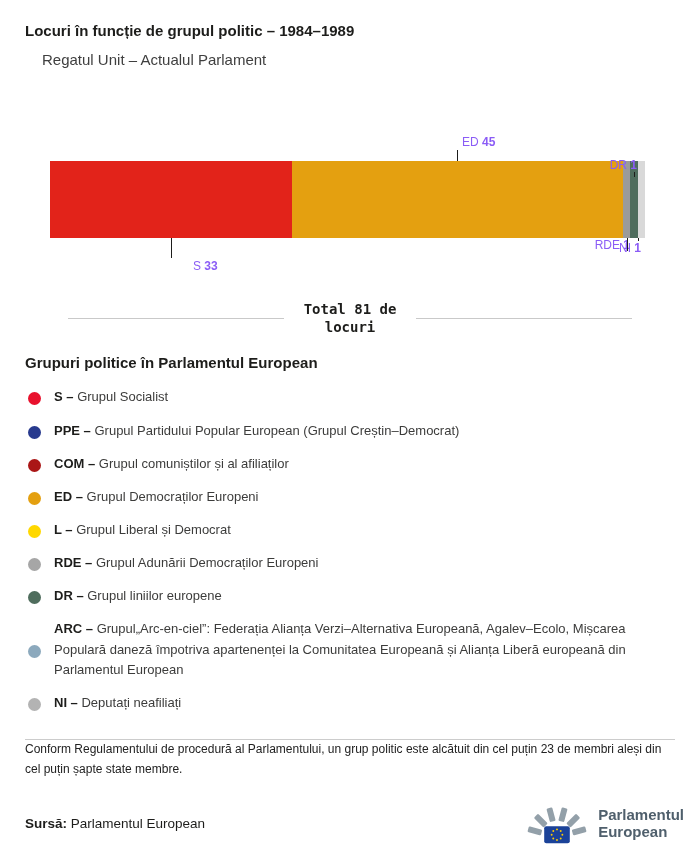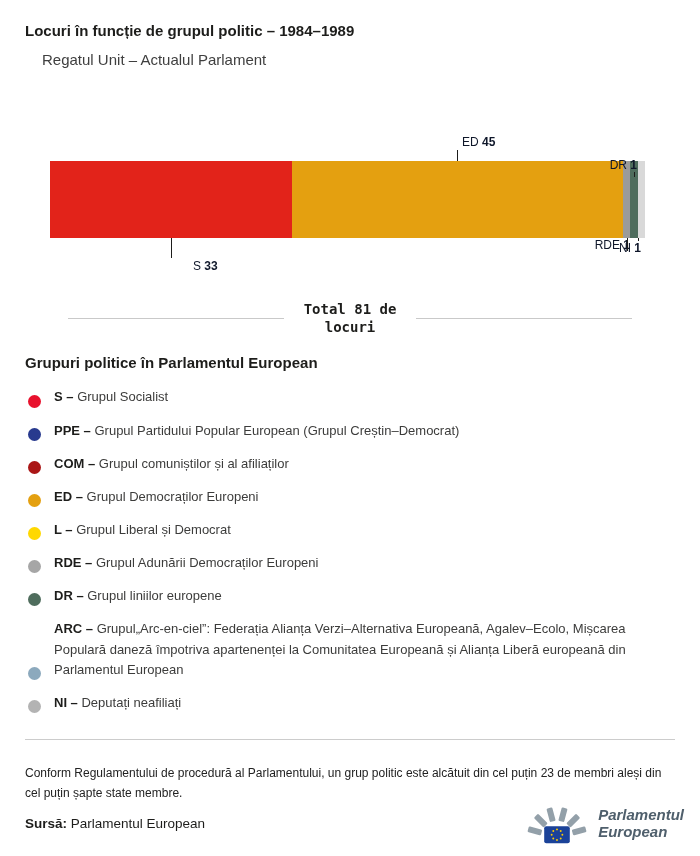--- a/index.html
+++ b/index.html
@@ -10,21 +10,21 @@
     font-family:"Liberation Sans", sans-serif;
   }
   .page-title { font-size:15px; font-weight:700; margin:22px 25px 0; }
   .page-subtitle { font-size:15px; font-weight:400; color:#3f3f3f; margin:12px 42px 0; }
 
   
   .chart-wrap { position:relative; height:200px; }
   .seats-bar { position:absolute; left:50px; top:93px; width:595px; height:77px; display:flex; }
   .seg { height:100%; }
 
-  .callout { position:absolute; font-size:12px; color:#0f172a; }
+  .callout { position:absolute; font-size:12px; color:#8b5cf6; }
   .co-line { position:absolute; width:1px; background:#1d1d1b; }
   .co-text b { font-weight:700; }
 
   .co-ed  { left:457px; top:67px; white-space:nowrap; }
   .co-ed .co-text { margin-left:5px; }
   .co-ed .co-line { left:0; top:15px; height:11px; }
 
   .co-s   { left:171px; top:170px; }
   .co-s .co-line { left:0; top:0; height:20px; }
   .co-s .co-text { position:absolute; left:22px; top:21px; white-space:nowrap; }
@@ -44,36 +44,36 @@
   .total-row { display:flex; align-items:center; margin:32px 68px 0; }
   .total-row .rule { flex:1; height:1px; background:#c9c9c9; }
   .total-label {
     width:132px; text-align:center;
     font-family:"DejaVu Sans Mono", monospace; font-weight:700;
     font-size:14px; line-height:1.3; color:#1d1d1b;
   }
 
   
   .legend-heading { font-size:15px; font-weight:700; margin:18px 25px 16px; color:#1d1d1b; }
-  .legend-item { display:flex; align-items:flex-end; margin:0 25px 13px; font-size:13px; line-height:1.55; color:#3c3c3b; }
+  .legend-item { display:flex; align-items:center; margin:0 25px 13px; font-size:13px; line-height:1.55; color:#3c3c3b; }
   .dot { width:13px; height:13px; border-radius:50%; flex:0 0 13px; margin:3px 13px 0 3px; }
   .legend-item b { color:#1d1d1b; font-weight:700; }
 
   
   .footnote {
-    margin:26px 25px 0; border-top:1px solid #cccccc; padding-top:24px;
+    margin:26px 25px 0; border-top:1px solid #cccccc; padding-top:0;
     font-size:12px; line-height:1.65; color:#222; max-width:655px;
   }
   .bottom-row {
     position:absolute; left:25px; right:16px; bottom:8px;
     display:flex; justify-content:space-between; align-items:center;
   }
   .source { font-size:13.5px; color:#1d1d1b; }
   .source b { font-weight:700; }
-  .ep-logo { display:flex; align-items:center; gap:9px;font-style:italic; }
+  .ep-logo { display:flex; align-items:center; gap:9px; }
   .ep-logo-text { font-size:15px; font-weight:700; color:#4f5f6c; line-height:1.15; }
 </style>
 </head>
 <body>
 
 <h1 class="page-title">Locuri în funcție de grupul politic – 1984–1989</h1>
 <div class="page-subtitle">Regatul Unit – Actualul Parlament</div>
 
 <div class="chart-wrap">
   <div class="seats-bar">

